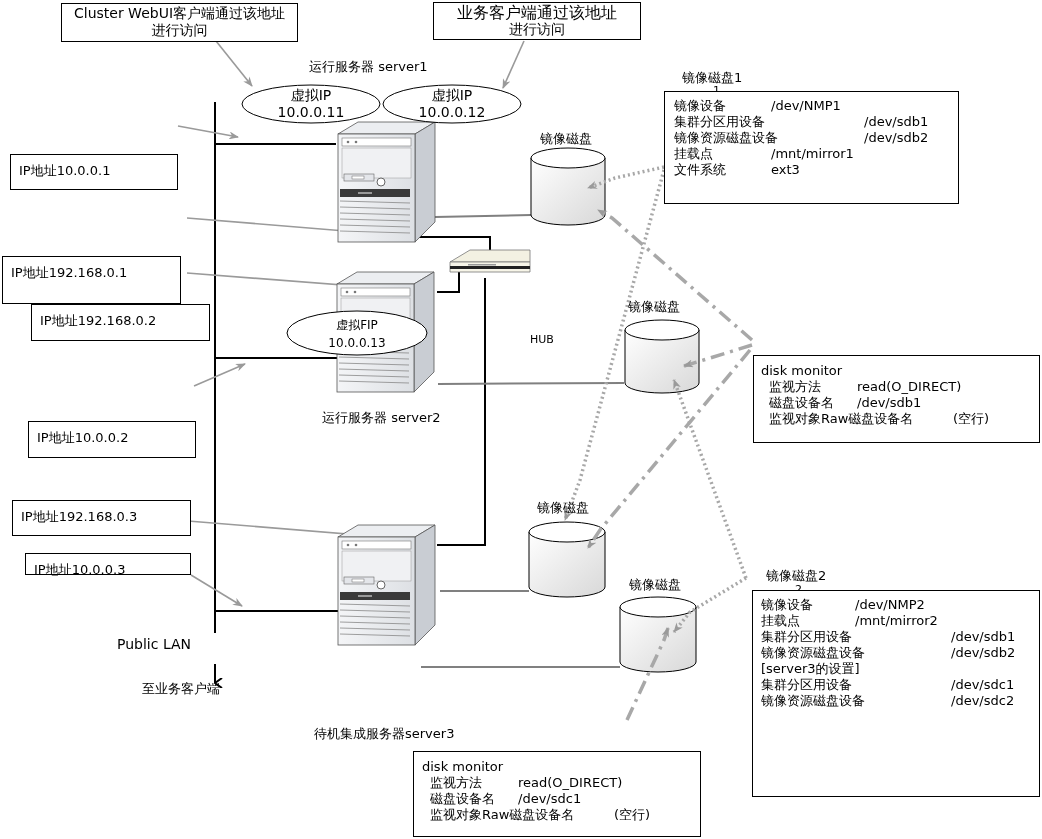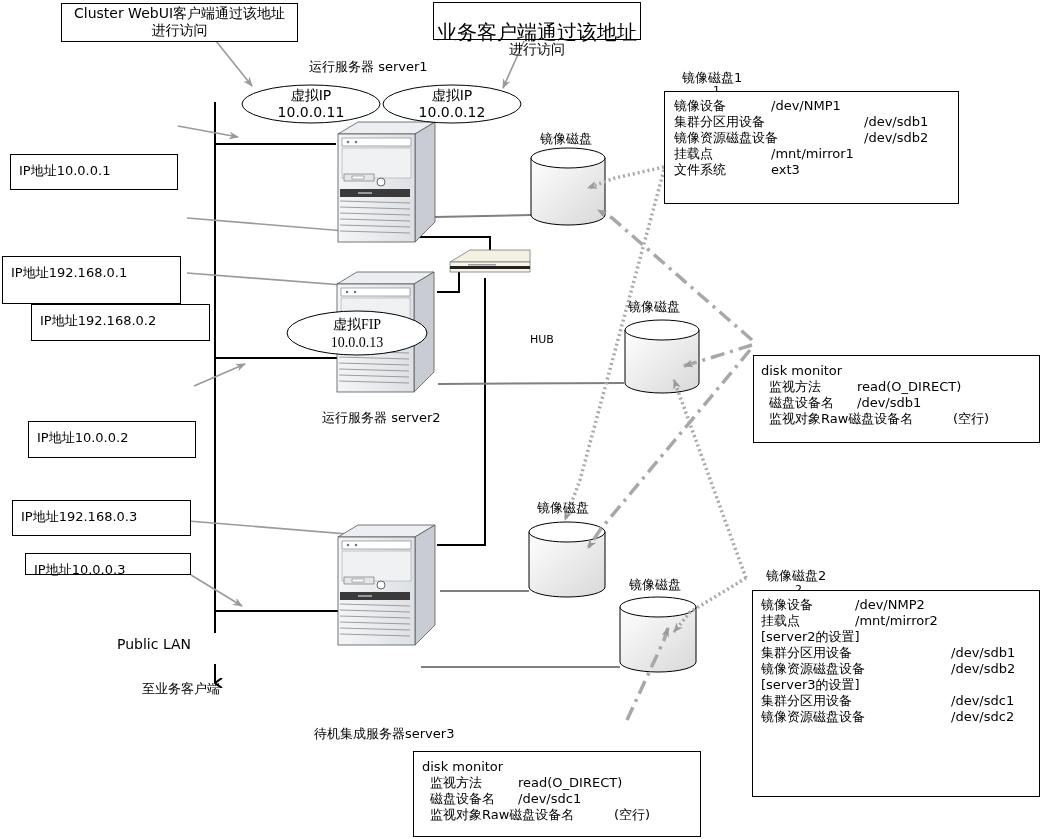--- a/index.html
+++ b/index.html
@@ -122,40 +122,40 @@
   <ellipse cx="311" cy="104" rx="69" ry="19" fill="#fff" stroke="#000" stroke-width="1"></ellipse>
   <ellipse cx="452" cy="104" rx="69" ry="19" fill="#fff" stroke="#000" stroke-width="1"></ellipse>
   <ellipse cx="357" cy="333" rx="70" ry="22" fill="#fff" stroke="#000" stroke-width="1"></ellipse>
 </svg>
 
 <div class="box callout" style="left:13px;top:3px;width:237px;height:39px;margin-left:48px;">
   <div style="font-size:14px;">Cluster WebUI客户端通过该地址</div>
   <div style="font-size:14px;">进行访问</div>
 </div>
 <div class="box callout" style="left:433px;top:2px;width:208px;height:38px;">
-  <div style="font-size:20px;margin-top:20px;">业务客户端通过该地址</div>
+  <div style="font-size:16px;">业务客户端通过该地址</div>
   <div style="font-size:14px;">进行访问</div>
 </div>
 
 <div class="box ipbox" style="left:10px;top:154px;width:168px;height:36px;"><span>IP地址10.0.0.1</span></div>
 <div class="box ipbox" style="left:2px;top:256px;width:179px;height:48px;"><span>IP地址192.168.0.1</span></div>
 <div class="box ipbox" style="left:3px;top:304px;width:179px;height:37px;margin-left:28px;"><span>IP地址192.168.0.2</span></div>
 <div class="box ipbox" style="left:28px;top:421px;width:168px;height:37px;"><span>IP地址10.0.0.2</span></div>
 <div class="box ipbox" style="left:12px;top:500px;width:179px;height:36px;"><span>IP地址192.168.0.3</span></div>
 <div class="box ipbox" style="left:25px;top:553px;width:166px;height:22px;"><span>IP地址10.0.0.3</span></div>
 
 <div class="lbl" style="left:242px;top:87px;width:138px;text-align:center;font-size:14px;line-height:17px;">
   <div>虚拟IP</div>
   <div>10.0.0.11</div>
 </div>
 <div class="lbl" style="left:383px;top:87px;width:138px;text-align:center;font-size:14px;line-height:17px;">
   <div>虚拟IP</div>
   <div>10.0.0.12</div>
 </div>
-<div class="lbl" style="left:287px;top:316px;width:140px;text-align:center;font-size:14px;line-height:18px;font-family:Liberation Serif, serif;">
+<div class="lbl" style="left:287px;top:316px;width:140px;text-align:center;font-size:12px;line-height:18px;">
   <div>虚拟FIP</div>
   <div>10.0.0.13</div>
 </div>
 
 <div class="lbl" style="left:309px;top:58px;">运行服务器 server1</div>
 <div class="lbl" style="left:322px;top:409px;">运行服务器 server2</div>
 <div class="lbl" style="left:314px;top:725px;">待机集成服务器server3</div>
 
 <div class="lbl" style="left:530px;top:333px;font-size:11px;">HUB</div>
 <div class="lbl" style="left:117px;top:636px;font-size:14px;">Public LAN</div>
@@ -212,23 +212,20 @@
 <div class="box" style="left:752px;top:590px;width:288px;height:207px;padding:6px 0 0 8px;">
   <div class="row">
       <span class="k" style="width:94px;">镜像设备</span>
       <span>/dev/NMP2</span>
     </div>
   <div class="row">
       <span class="k" style="width:94px;">挂载点</span>
       <span>/mnt/mirror2</span>
     </div>
   <div class="row">
-      <span class="k">[server2的设置]</span>
-    </div>
-  <div class="row">
       <span class="k" style="width:190px;">集群分区用设备</span>
       <span>/dev/sdb1</span>
     </div>
   <div class="row">
       <span class="k" style="width:190px;">镜像资源磁盘设备</span>
       <span>/dev/sdb2</span>
     </div>
   <div class="row">
       <span class="k">[server3的设置]</span>
     </div>

